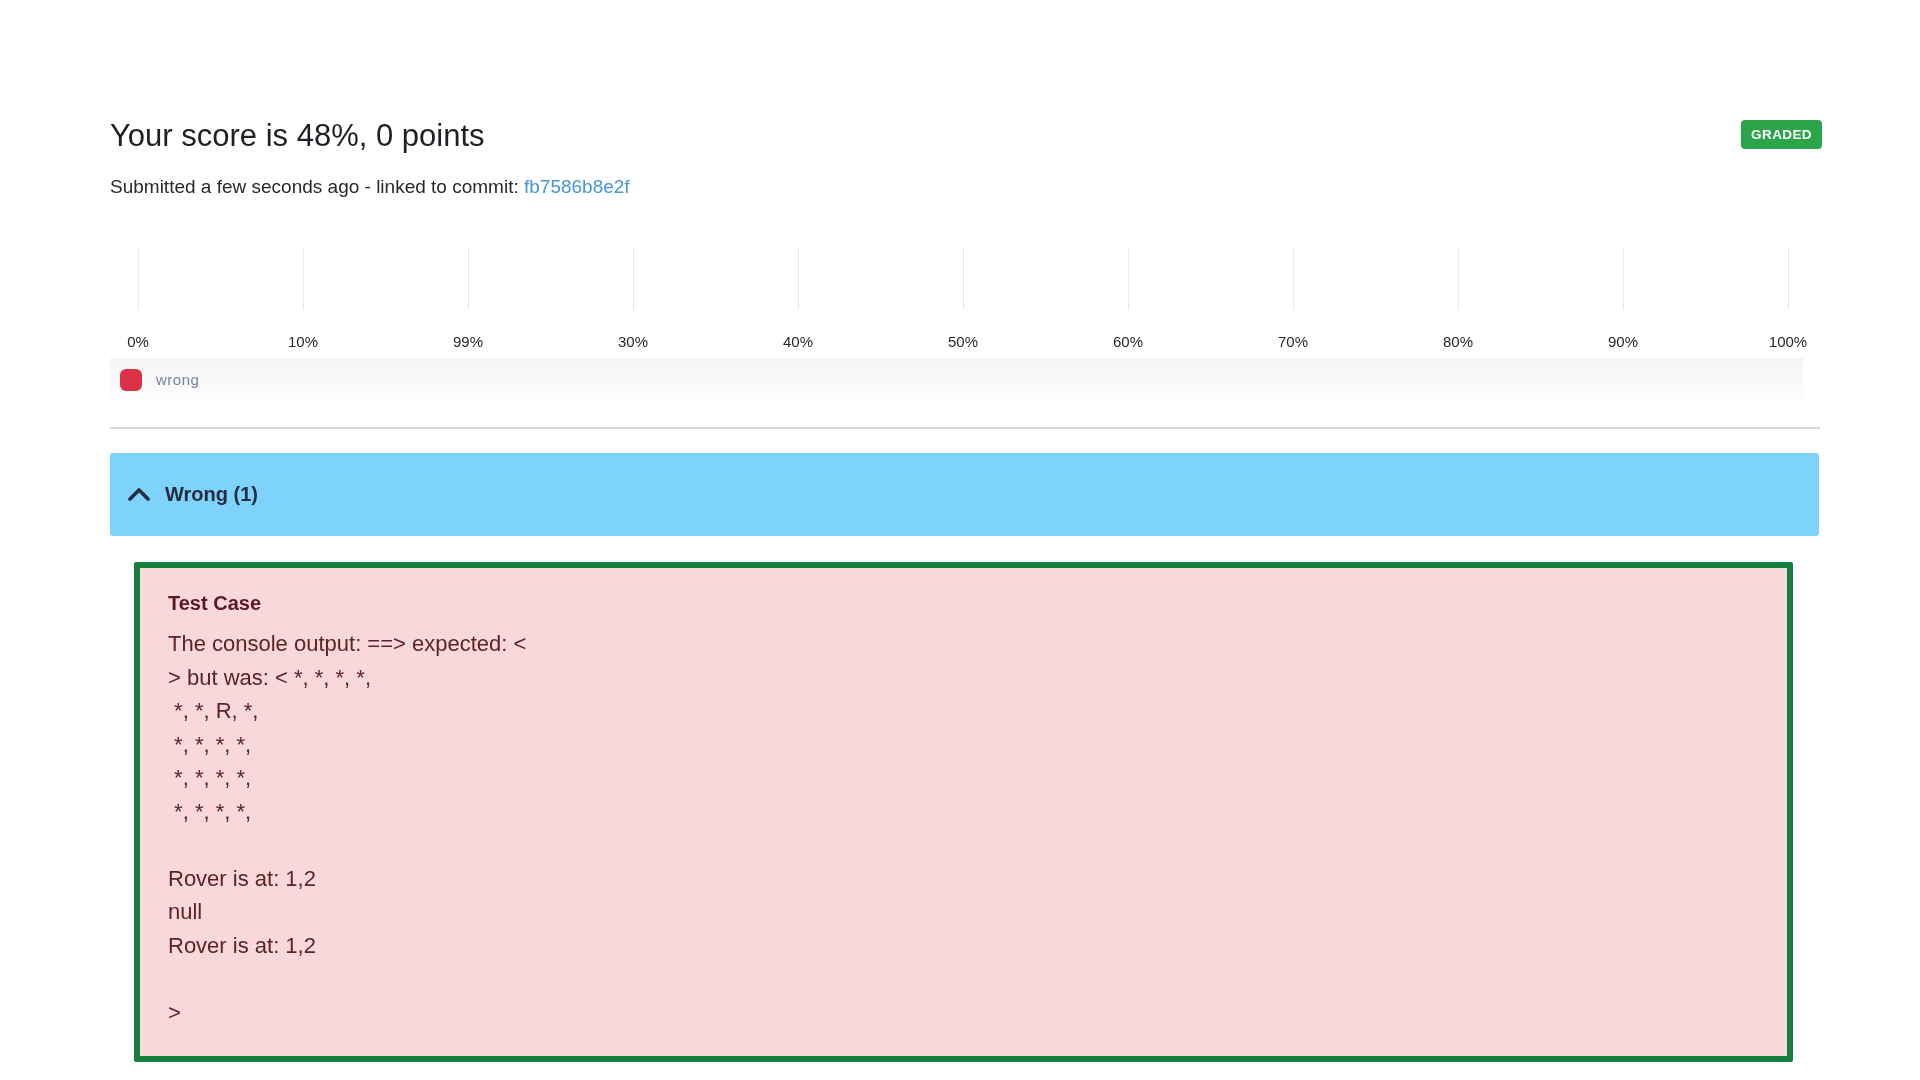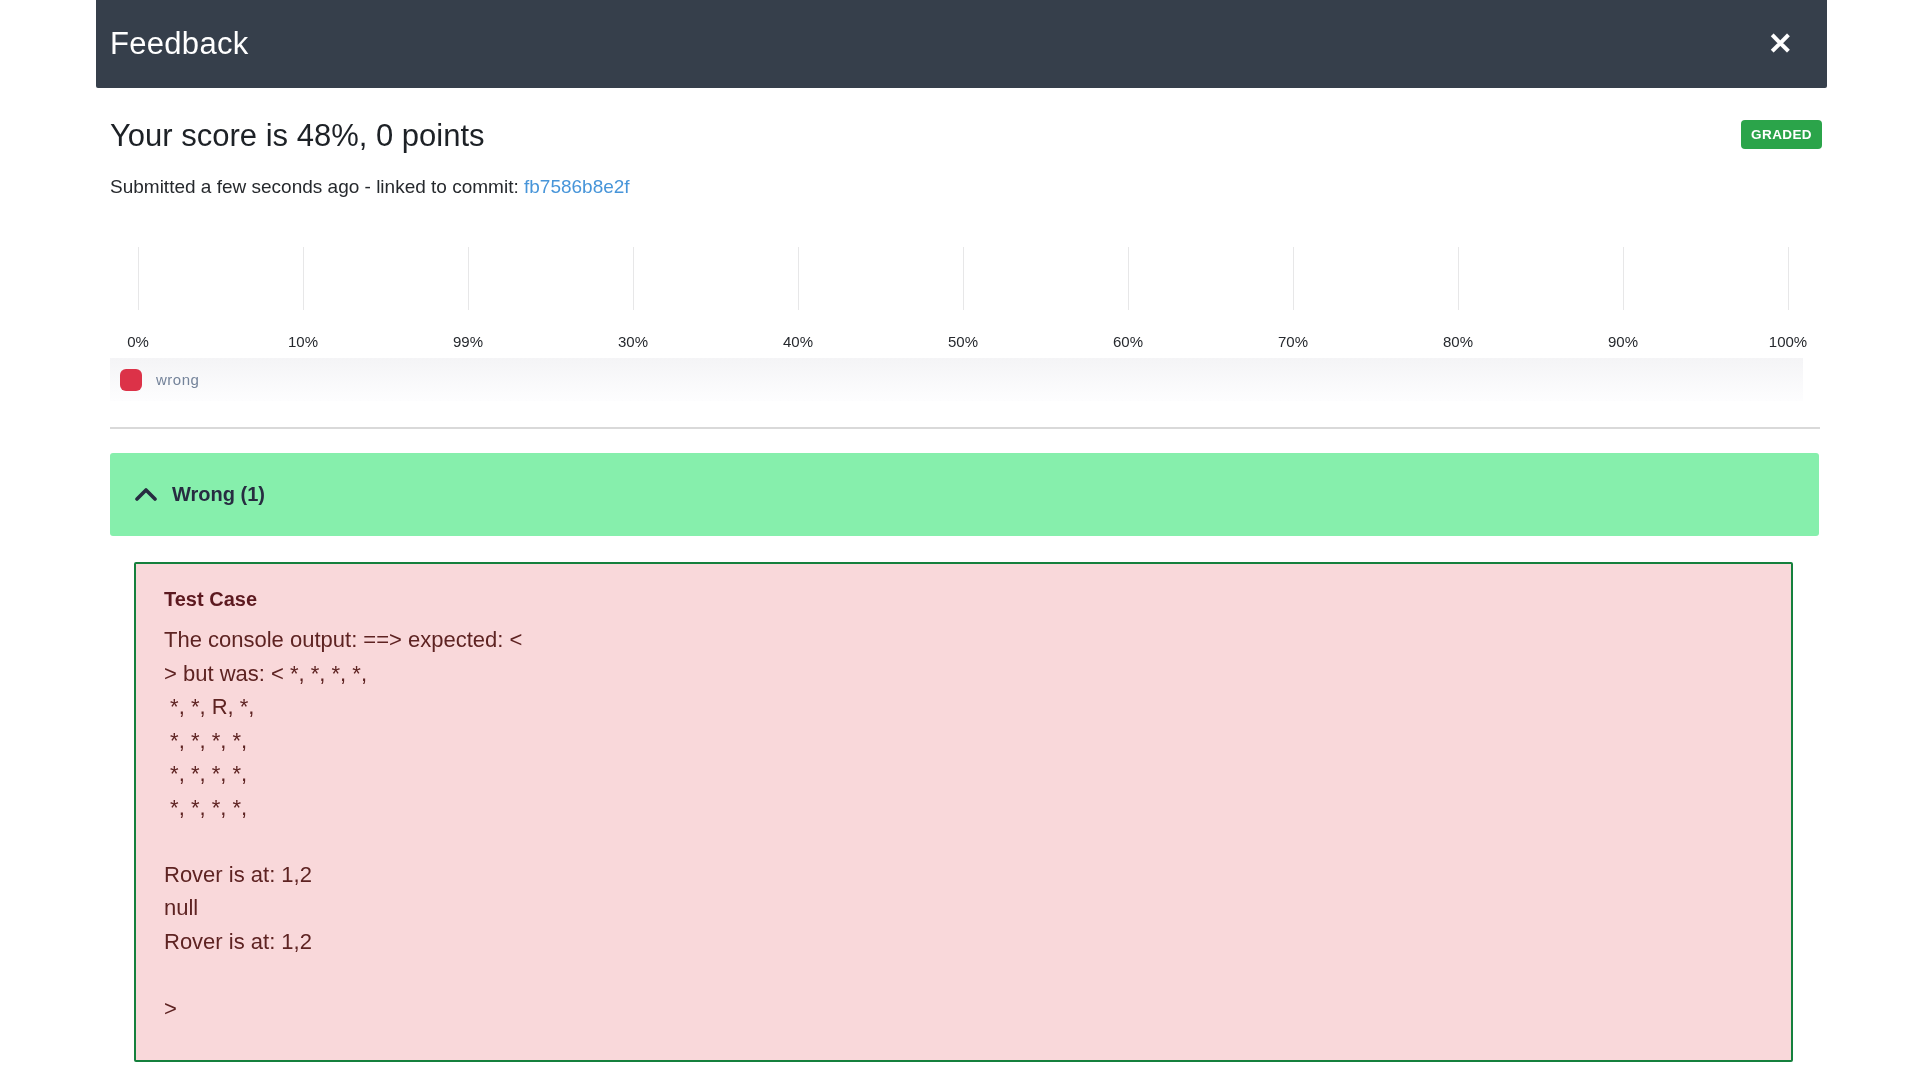--- a/index.html
+++ b/index.html
@@ -39,42 +39,38 @@
                   display:flex; align-items:center; padding-left:10px; }
   .legend-item { display:flex; align-items:center; cursor:pointer; }
   .legend-swatch { width:22px; height:22px; border-radius:6px; background:#dc3248; }
   .legend-label { margin-left:14px; font-size:15px; color:#74839a; letter-spacing:.5px; }
 
   .divider { position:absolute; left:110px; top:427px; width:1710px; height:2px;
              background:#d9d9d9; }
 
   
   .wrong-bar { position:absolute; left:110px; top:453px; width:1709px; height:83px;
-               background:#86efac; border-radius:3px; display:flex; align-items:center;
-               padding-left:25px; cursor:pointer; }
+               background:#7dd3fc; border-radius:3px; display:flex; align-items:center;
+               padding-left:18px; cursor:pointer; }
   .chevron-up { width:22px; height:13px; display:block; }
   .wrong-label { margin-left:15px; font-size:20px; font-weight:bold; color:#272c41; }
 
   
   .test-box { position:absolute; left:134px; top:562px; width:1659px; height:500px;
-              background:#f9d8da; border:2px solid #15803d; border-radius:2px;
+              background:#f9d8da; border:6px solid #15803d; border-radius:2px;
               padding:24px 28px; }
   .test-heading { font-size:20px; font-weight:bold; color:#5c191f; }
   .console-pre { margin-top:12px; font-family:Liberation Sans, sans-serif;
                  font-size:22px; line-height:33.5px; color:#5e2322; white-space:pre; }
 </style>
 </head>
 <body>
 
 <div class="page">
 
-  <div class="modal-header">
-    <div class="modal-title">Feedback</div>
-    <button class="close-btn">✕</button>
-  </div>
 
   <div class="score-heading">Your score is 48%, 0 points</div>
   <div class="graded-badge">GRADED</div>
 
   <div class="submitted-line"><span>Submitted a few seconds ago - linked to commit: </span><a class="commit-link">fb7586b8e2f</a></div>
 
   <div class="chart">
       <div class="gridline" style="left: 28px;"></div>
       <div class="tick-label" style="left: 28px;">0%</div>
       <div class="gridline" style="left: 193px;"></div>

